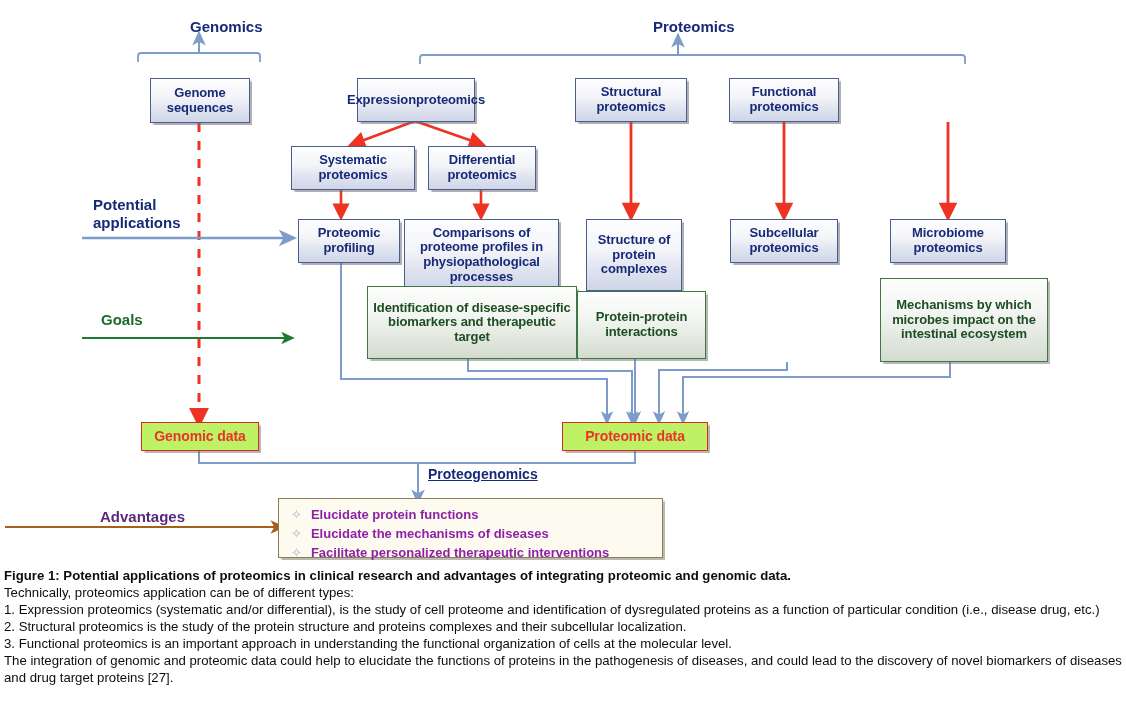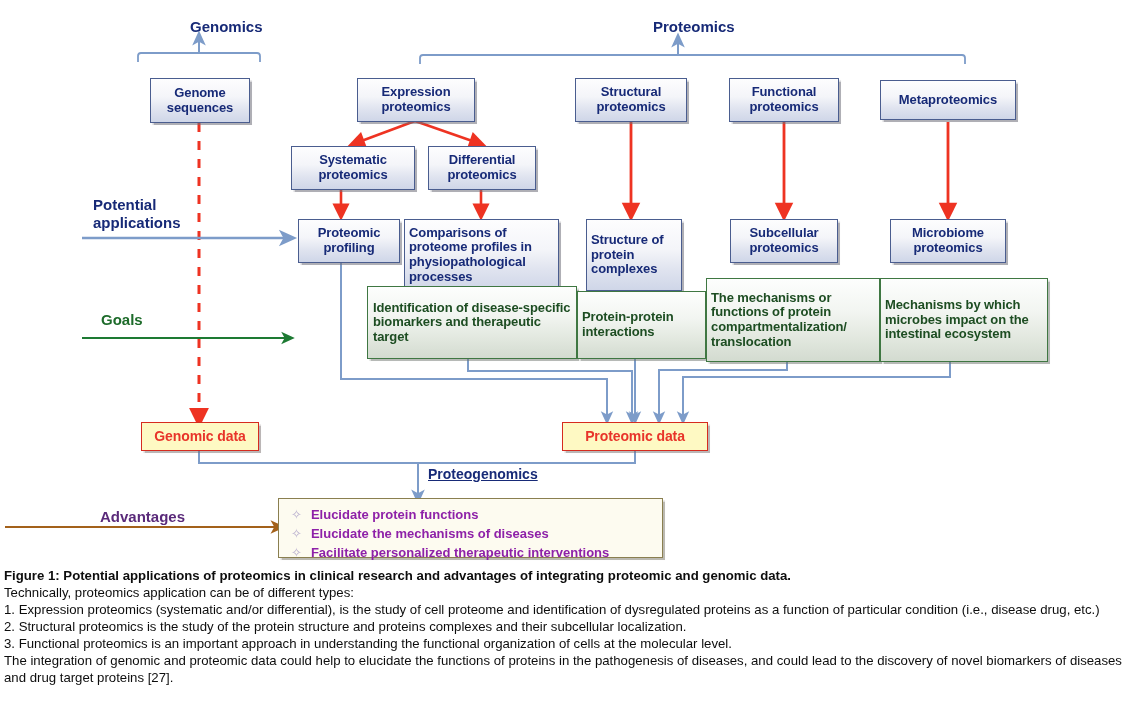--- a/index.html
+++ b/index.html
@@ -8,20 +8,21 @@
     width:1126px;height:725px;position:relative;overflow:hidden;
   }
   #figure{position:absolute;left:0;top:0;width:1126px;height:563px;}
   svg.lines{position:absolute;left:0;top:0;width:1126px;height:563px;pointer-events:none;}
 
   
   .node{
     position:absolute;
     box-sizing:border-box;
     display:flex;align-items:center;justify-content:center;
+    text-align:center;
     font-weight:bold;
     line-height:1.12;
     letter-spacing:-0.1px;
   }
   
   .blue-box{
     border:1px solid #4a5d8f;
     color:#172a77;
     background:linear-gradient(180deg,#fdfdfe 0%,#f4f5f9 42%,#dfe3ef 72%,#cfd6e8 100%);
     box-shadow:1.5px 1.5px 1px rgba(110,110,120,.55);
@@ -32,21 +33,21 @@
     border:1px solid #3f7742;
     color:#1d4d22;
     background:linear-gradient(180deg,#fdfefd 0%,#f2f5f1 40%,#e2e8df 72%,#d3dbd0 100%);
     box-shadow:1.5px 1.5px 1px rgba(110,115,110,.5);
     font-size:13px;
   }
   
   .red-box{
     border:1.5px solid #d62b1f;
     color:#e8342a;
-    background:#fef9c3;
+    background:#bef264;
     box-shadow:1.5px 1.5px 1px rgba(120,110,110,.5);
     font-size:14px;
   }
   
   .adv-box{
     position:absolute;
     box-sizing:border-box;
     border:1px solid #8a7f50;
     background:#fdfbf0;
     box-shadow:1.5px 1.5px 1px rgba(120,115,100,.5);
@@ -158,36 +159,35 @@
   <div class="side-label green" style="left:101px;top:311px;width:84px;">Goals</div>
   <div class="side-label purple" style="left:100px;top:508px;width:122px;">Advantages</div>
 
   <div class="proteogen-label" style="left:428px;top:466px;">Proteogenomics</div>
 
   <div class="node blue-box" style="left:150px;top:78px;width:100px;height:45px;flex-direction:column;">
     <span>Genome</span>
     <span>sequences</span>
   </div>
 
-  <div class="node blue-box" style="left:357px;top:78px;width:118px;height:44px;flex-direction:column;">
+  <div class="node blue-box" style="left:357px;top:78px;width:118px;height:44px;flex-direction:row;">
     <span>Expression</span>
     <span>proteomics</span>
   </div>
 
   <div class="node blue-box" style="left:575px;top:78px;width:112px;height:44px;flex-direction:column;">
     <span>Structural</span>
     <span>proteomics</span>
   </div>
 
   <div class="node blue-box" style="left:729px;top:78px;width:110px;height:44px;flex-direction:column;">
     <span>Functional</span>
     <span>proteomics</span>
   </div>
 
-  <div class="node blue-box" style="left:880px;top:80px;width:136px;height:40px;">Metaproteomics</div>
 
   <div class="node blue-box" style="left:291px;top:146px;width:124px;height:44px;flex-direction:column;">
     <span>Systematic</span>
     <span>proteomics</span>
   </div>
 
   <div class="node blue-box" style="left:428px;top:146px;width:108px;height:44px;flex-direction:column;">
     <span>Differential</span>
     <span>proteomics</span>
   </div>
@@ -208,21 +208,20 @@
 
   <div class="node blue-box" style="left:890px;top:219px;width:116px;height:44px;flex-direction:column;">
     <span>Microbiome</span>
     <span>proteomics</span>
   </div>
 
   <div class="node green-box" style="left:367px;top:286px;width:210px;height:73px;padding:0 5px;">Identification of disease-specific biomarkers and therapeutic target</div>
 
   <div class="node green-box" style="left:577px;top:291px;width:129px;height:68px;padding:0 4px;">Protein-protein interactions</div>
 
-  <div class="node green-box" style="left:706px;top:278px;width:174px;height:84px;padding:0 4px;">The mechanisms or functions of protein compartmentalization/ translocation</div>
 
   <div class="node green-box" style="left:880px;top:278px;width:168px;height:84px;padding:0 4px;">Mechanisms by which microbes impact on the intestinal ecosystem</div>
 
   <div class="node red-box" style="left:141px;top:422px;width:118px;height:29px;">Genomic data</div>
 
   <div class="node red-box" style="left:562px;top:422px;width:146px;height:29px;">Proteomic data</div>
 
   <div class="adv-box" style="left:278px;top:498px;width:385px;height:60px;">
     <div class="adv-row">
       <span class="adv-diamond">✧</span>

